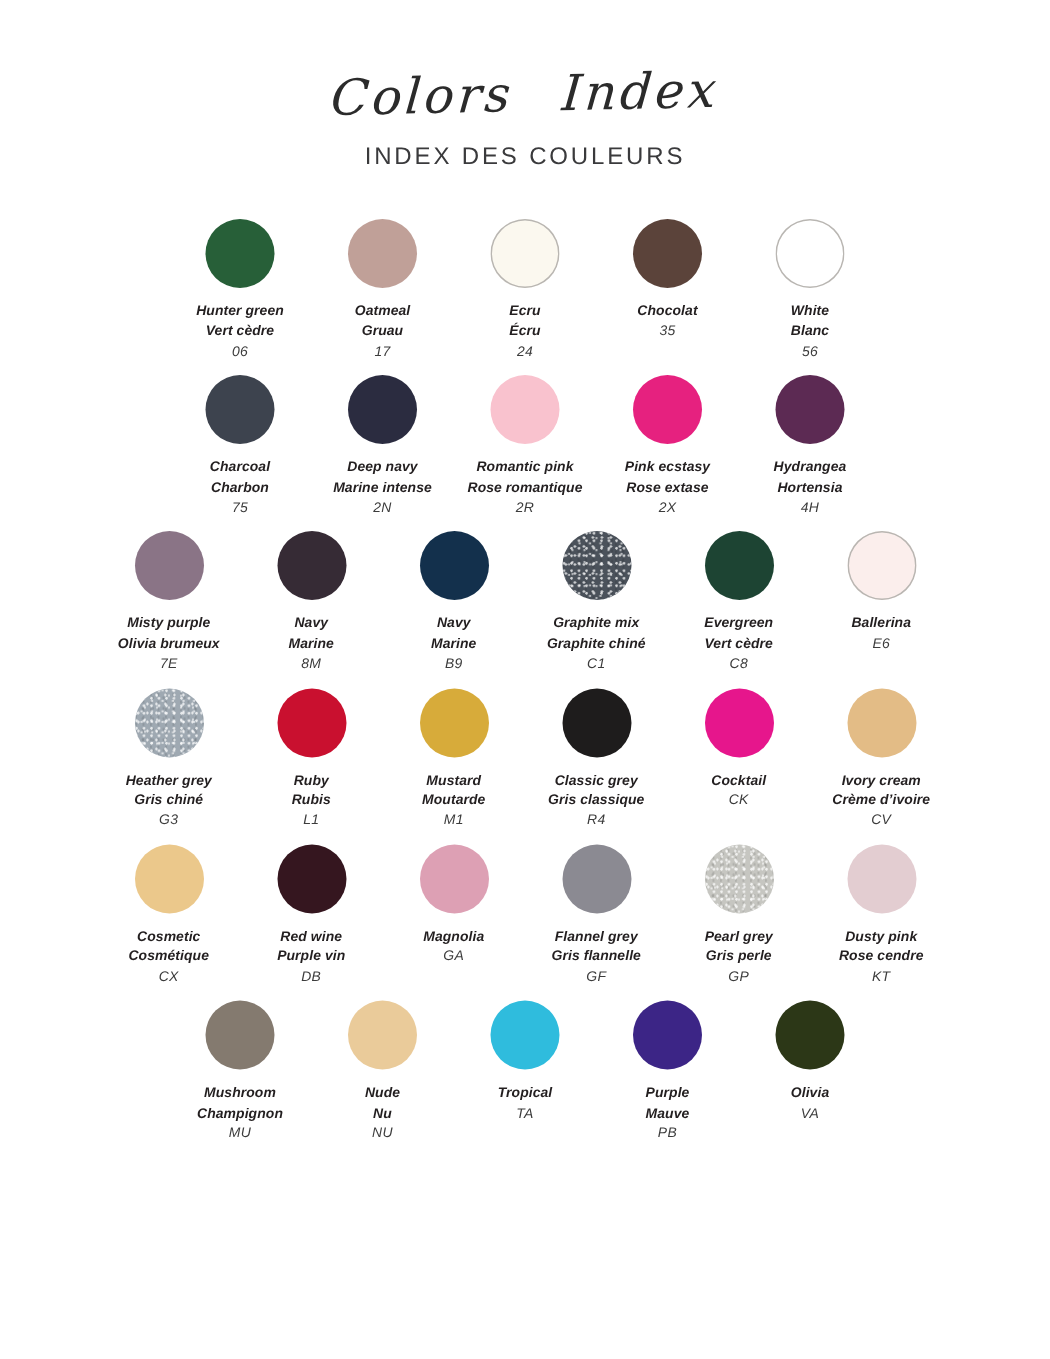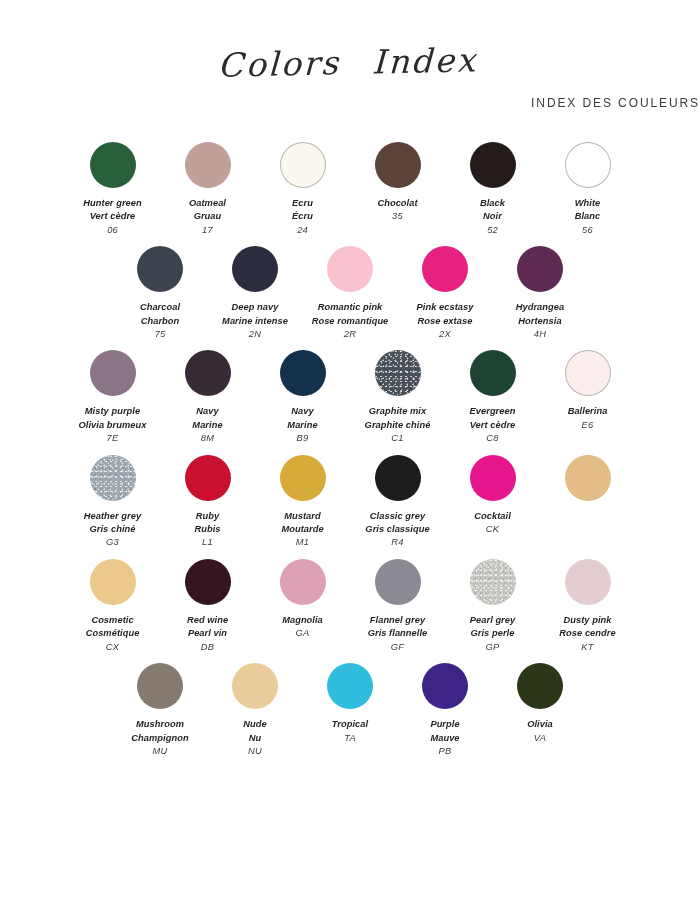--- a/index.html
+++ b/index.html
@@ -30,25 +30,24 @@
     color: #2b2b2b;
     line-height: 1;
     transform: skewX(-6deg) rotate(-1.2deg);
     display: inline-block;
   }
   .script-title .cap {
     font-size: 33px;
   }
   .subtitle {
     margin-top: 17px;
-    font-size: 12px;
+    font-size: 16px;
     letter-spacing: 1.9px;
     color: #3a3a3c;
     font-weight: 400;
-    text-align: right;
   }
 
   
   .swatch-grid {
     margin-top: 32px;
     padding: 0 22px;
   }
   .swatch-row {
     display: flex;
     justify-content: center;
@@ -150,28 +149,20 @@
         </div>
       </div>
       <div class="swatch-cell">
         <div class="swatch-dot" style="background: rgb(91, 67, 58);"></div>
         <div class="swatch-label">
           <div class="label-en">Chocolat</div>
           <div class="label-code">35</div>
         </div>
       </div>
       <div class="swatch-cell">
-        <div class="swatch-dot" style="background: rgb(35, 28, 27);"></div>
-        <div class="swatch-label">
-          <div class="label-en">Black</div>
-          <div class="label-fr">Noir</div>
-          <div class="label-code">52</div>
-        </div>
-      </div>
-      <div class="swatch-cell">
         <div class="swatch-dot outlined" style="background: rgb(255, 255, 255);"></div>
         <div class="swatch-label">
           <div class="label-en">White</div>
           <div class="label-fr">Blanc</div>
           <div class="label-code">56</div>
         </div>
       </div>
     </div>
     <div class="swatch-row">
       <div class="swatch-cell">
@@ -299,36 +290,41 @@
       </div>
       <div class="swatch-cell">
         <div class="swatch-dot" style="background: rgb(230, 22, 140);"></div>
         <div class="swatch-label">
           <div class="label-en">Cocktail</div>
           <div class="label-code">CK</div>
         </div>
       </div>
       <div class="swatch-cell">
         <div class="swatch-dot" style="background: rgb(227, 188, 134);"></div>
+        <div class="swatch-label">
+          <div class="label-en">Ivory cream</div>
+          <div class="label-fr">Crème d’ivoire</div>
+          <div class="label-code">CV</div>
+        </div>
       </div>
     </div>
     <div class="swatch-row">
       <div class="swatch-cell">
         <div class="swatch-dot" style="background: rgb(235, 200, 139);"></div>
         <div class="swatch-label">
           <div class="label-en">Cosmetic</div>
           <div class="label-fr">Cosmétique</div>
           <div class="label-code">CX</div>
         </div>
       </div>
       <div class="swatch-cell">
         <div class="swatch-dot" style="background: rgb(53, 22, 31);"></div>
         <div class="swatch-label">
           <div class="label-en">Red wine</div>
-          <div class="label-fr">Pearl vin</div>
+          <div class="label-fr">Purple vin</div>
           <div class="label-code">DB</div>
         </div>
       </div>
       <div class="swatch-cell">
         <div class="swatch-dot" style="background: rgb(221, 160, 180);"></div>
         <div class="swatch-label">
           <div class="label-en">Magnolia</div>
           <div class="label-code">GA</div>
         </div>
       </div>

